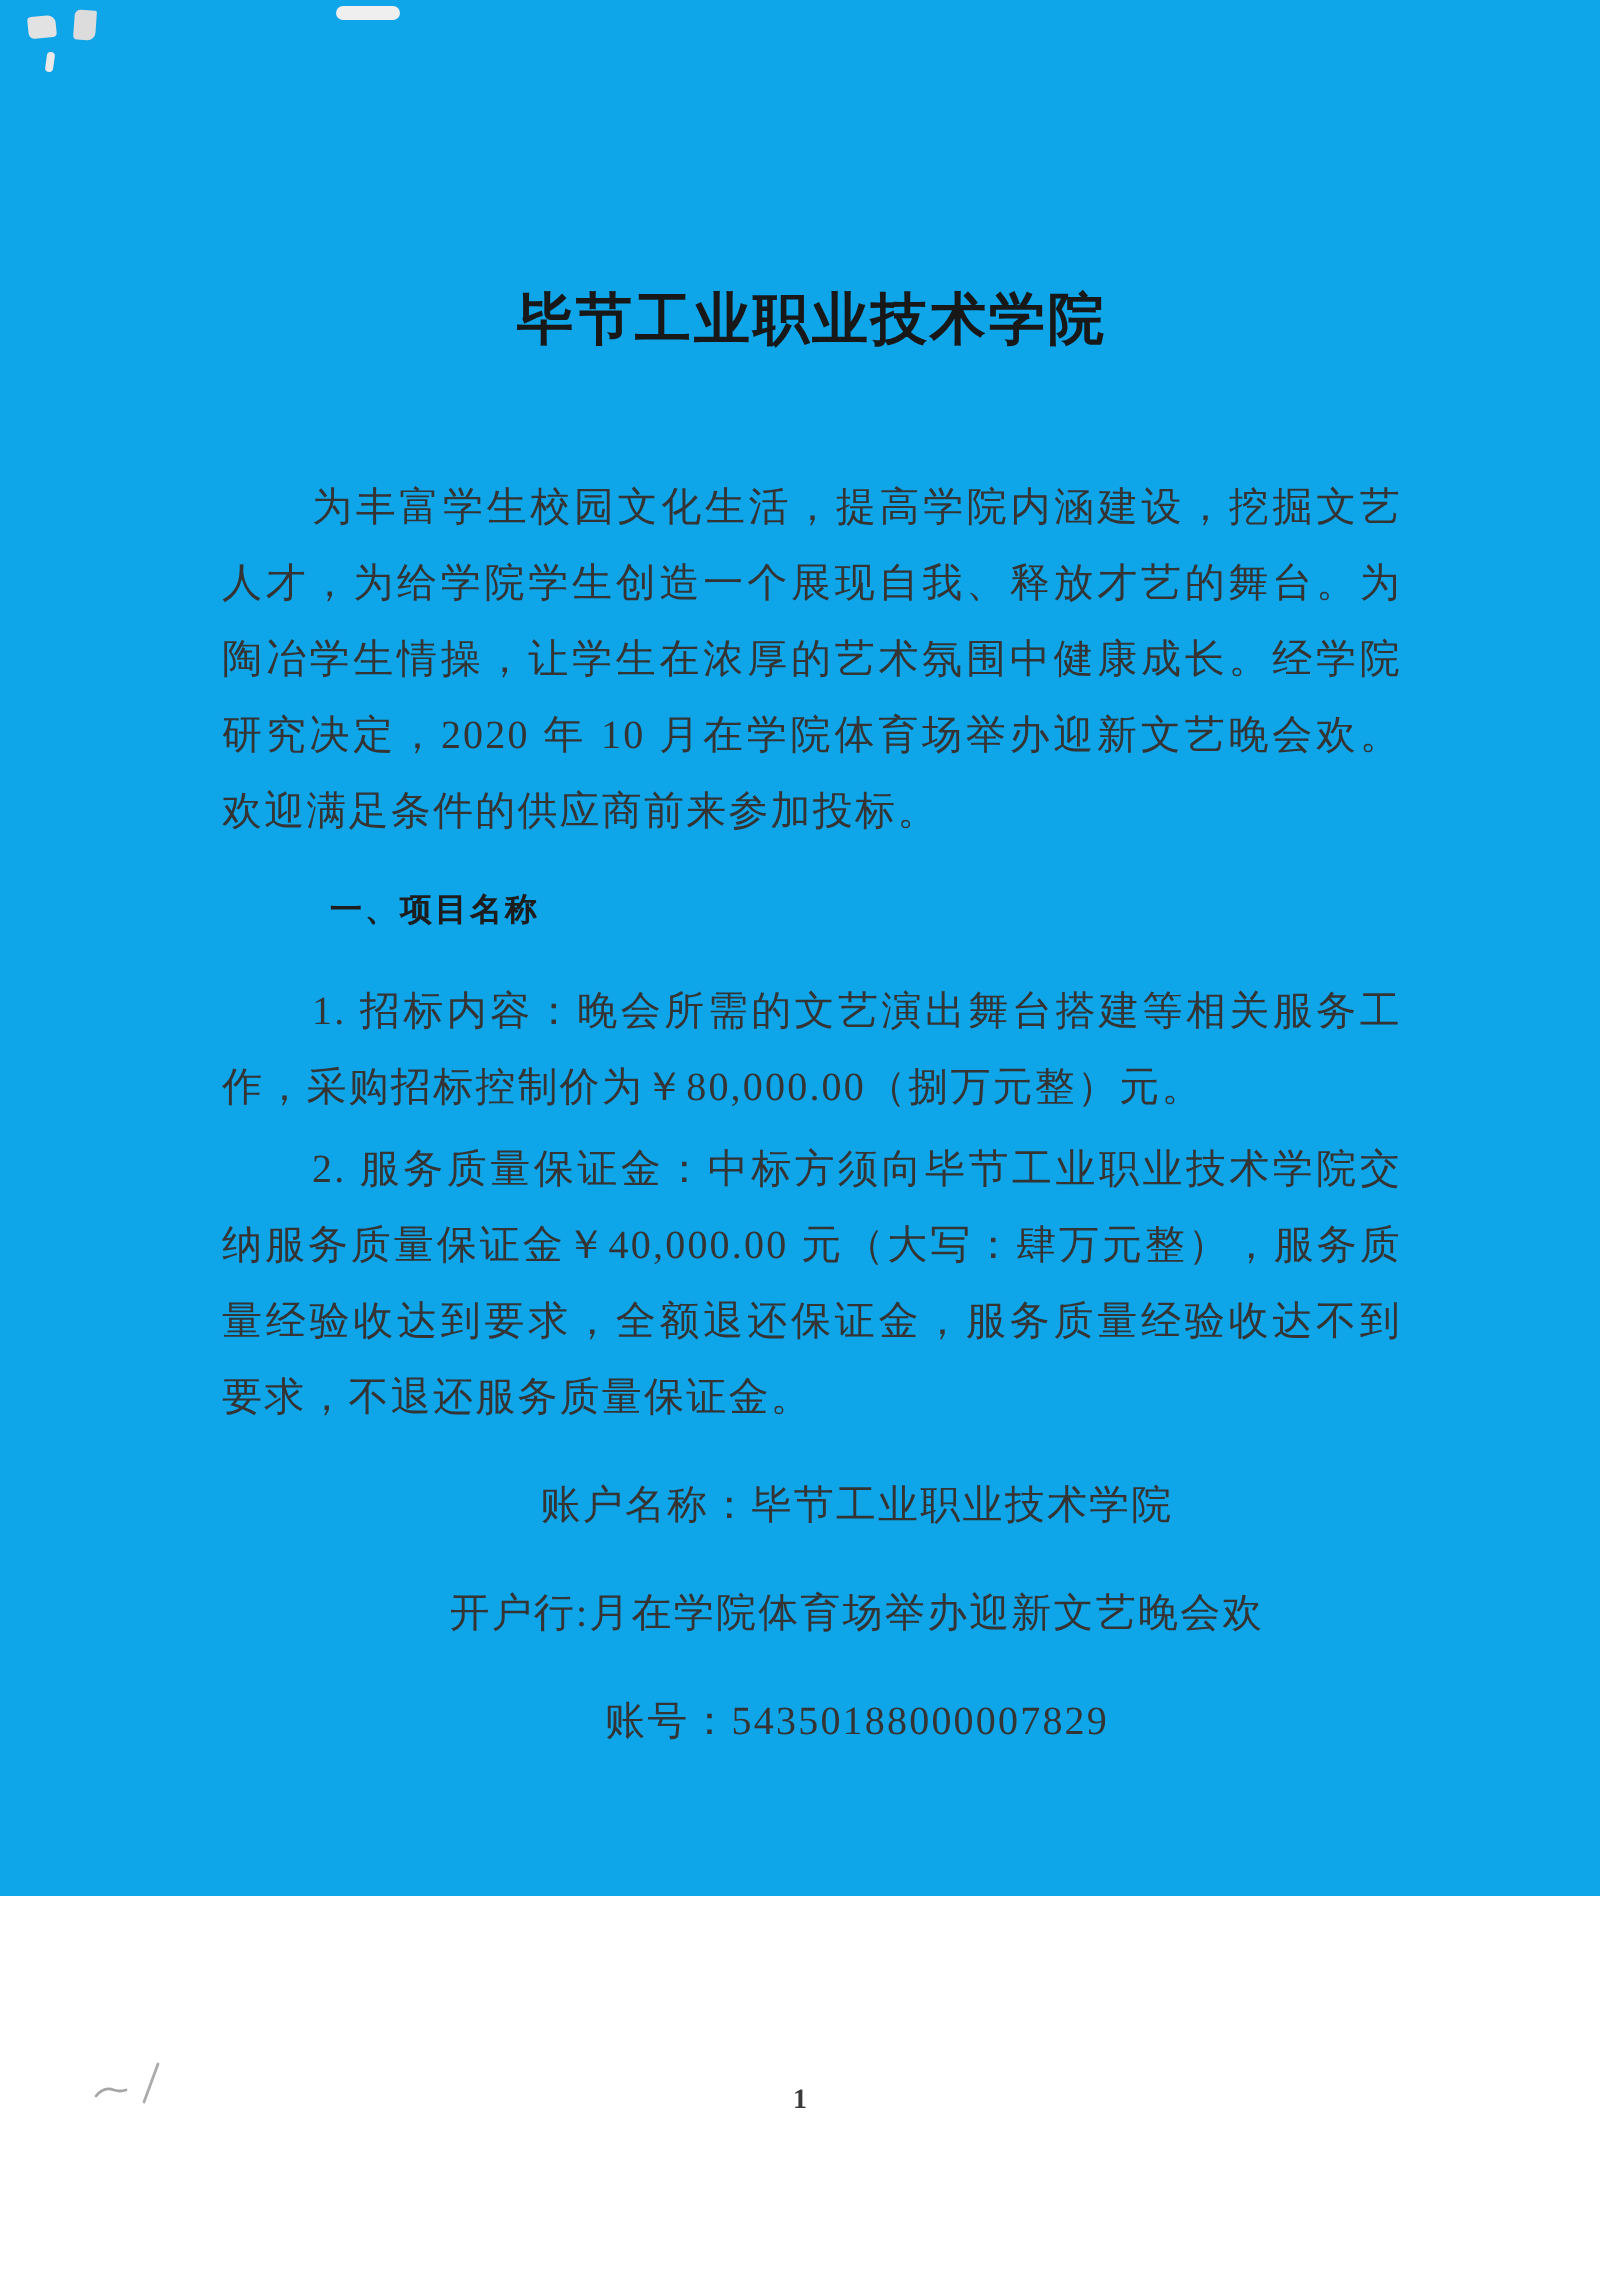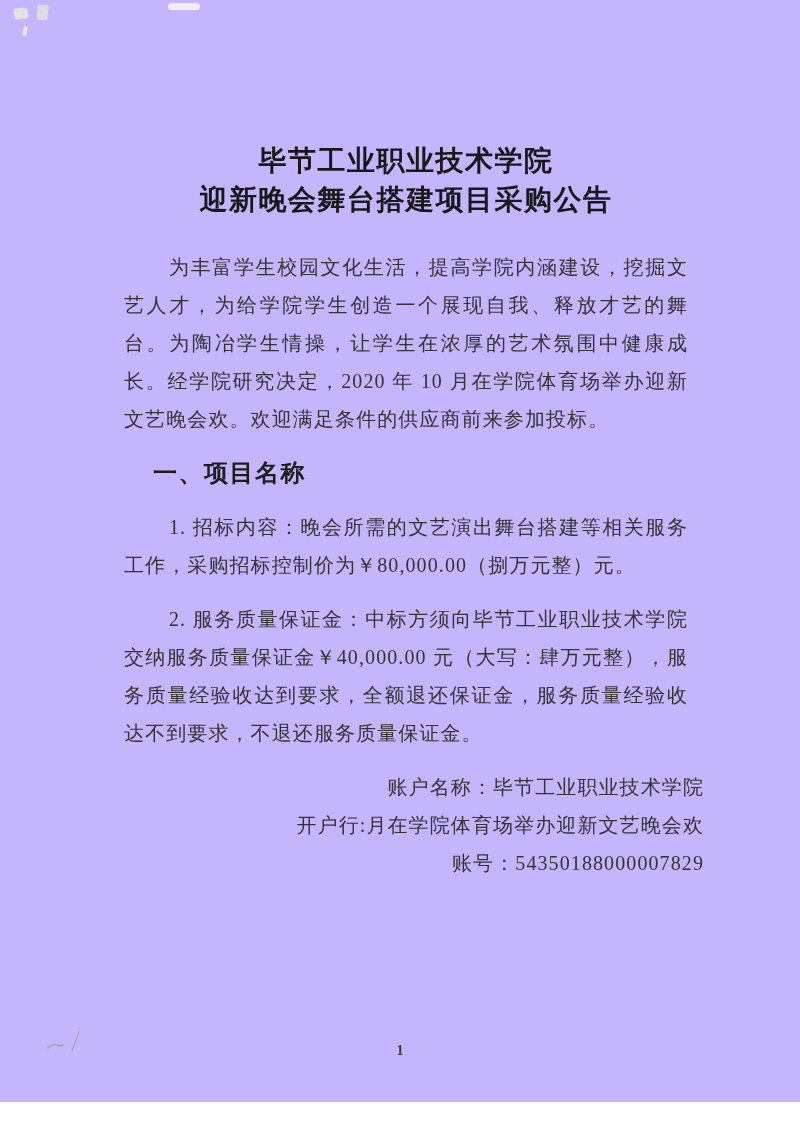--- a/index.html
+++ b/index.html
@@ -8,22 +8,22 @@
     width: 800px;
     height: 1142px;
     overflow: hidden;
     background: #ffffff;
     font-family: "Liberation Serif", serif;
   }
   .page {
     position: absolute;
     inset: 0;
     width: 800px;
-    height: 1102px;
-    background: #c4b5fd;
+    height: 948px;
+    background: #0ea5e9;
   }
 
   
   .doc-title {
     position: absolute;
     left: 108px;
     top: 141px;
     width: 596px;
     margin: 0;
     text-align: center;
@@ -43,37 +43,37 @@
     top: 232px;
     width: 596px;
     font-size: 20px;
     line-height: 38px;
     letter-spacing: 1.1px;
     color: #343434;
     text-align: justify;
     font-family: "Liberation Serif", serif;
   }
   .para {
-    margin: 16px;
+    margin: 3px;
     text-indent: 45px;
   }
   .heading {
-    margin: 0;
-    font-size: 24px;
+    margin: 12px;
+    font-size: 16px;
     line-height: 38px;
     font-weight: bold;
     letter-spacing: 1.5px;
     color: #1d1d1d;
     text-indent: 45px;
     font-family: "Liberation Sans", sans-serif;
   }
   .acct-line {
-    margin: 0;
+    margin: 16px;
     text-indent: 45px;
-    text-align: right;
+    text-align: center;
   }
 
   
   .page-number {
     position: absolute;
     left: 0;
     top: 1043px;
     width: 800px;
     text-align: center;
     font-size: 14px;
@@ -112,21 +112,20 @@
 
 <div class="page">
 
   <div class="artifact mark-blob-1"></div>
   <div class="artifact mark-blob-2"></div>
   <div class="artifact mark-tick"></div>
   <div class="artifact mark-smudge"></div>
 
   <h1 class="doc-title">
     <span class="title-line">毕节工业职业技术学院</span>
-    <span class="title-line">迎新晚会舞台搭建项目采购公告</span>
   </h1>
 
   <div class="doc-body">
     <p class="para">为丰富学生校园文化生活，提高学院内涵建设，挖掘文艺人才，为给学院学生创造一个展现自我、释放才艺的舞台。为陶冶学生情操，让学生在浓厚的艺术氛围中健康成长。经学院研究决定，2020 年 10 月在学院体育场举办迎新文艺晚会欢。欢迎满足条件的供应商前来参加投标。</p>
 
     <h2 class="heading">一、项目名称</h2>
 
     <p class="para">1. 招标内容：晚会所需的文艺演出舞台搭建等相关服务工作，采购招标控制价为￥80,000.00（捌万元整）元。</p>
     <p class="para">2. 服务质量保证金：中标方须向毕节工业职业技术学院交纳服务质量保证金￥40,000.00 元（大写：肆万元整），服务质量经验收达到要求，全额退还保证金，服务质量经验收达不到要求，不退还服务质量保证金。</p>
     <p class="acct-line">账户名称：毕节工业职业技术学院</p>

